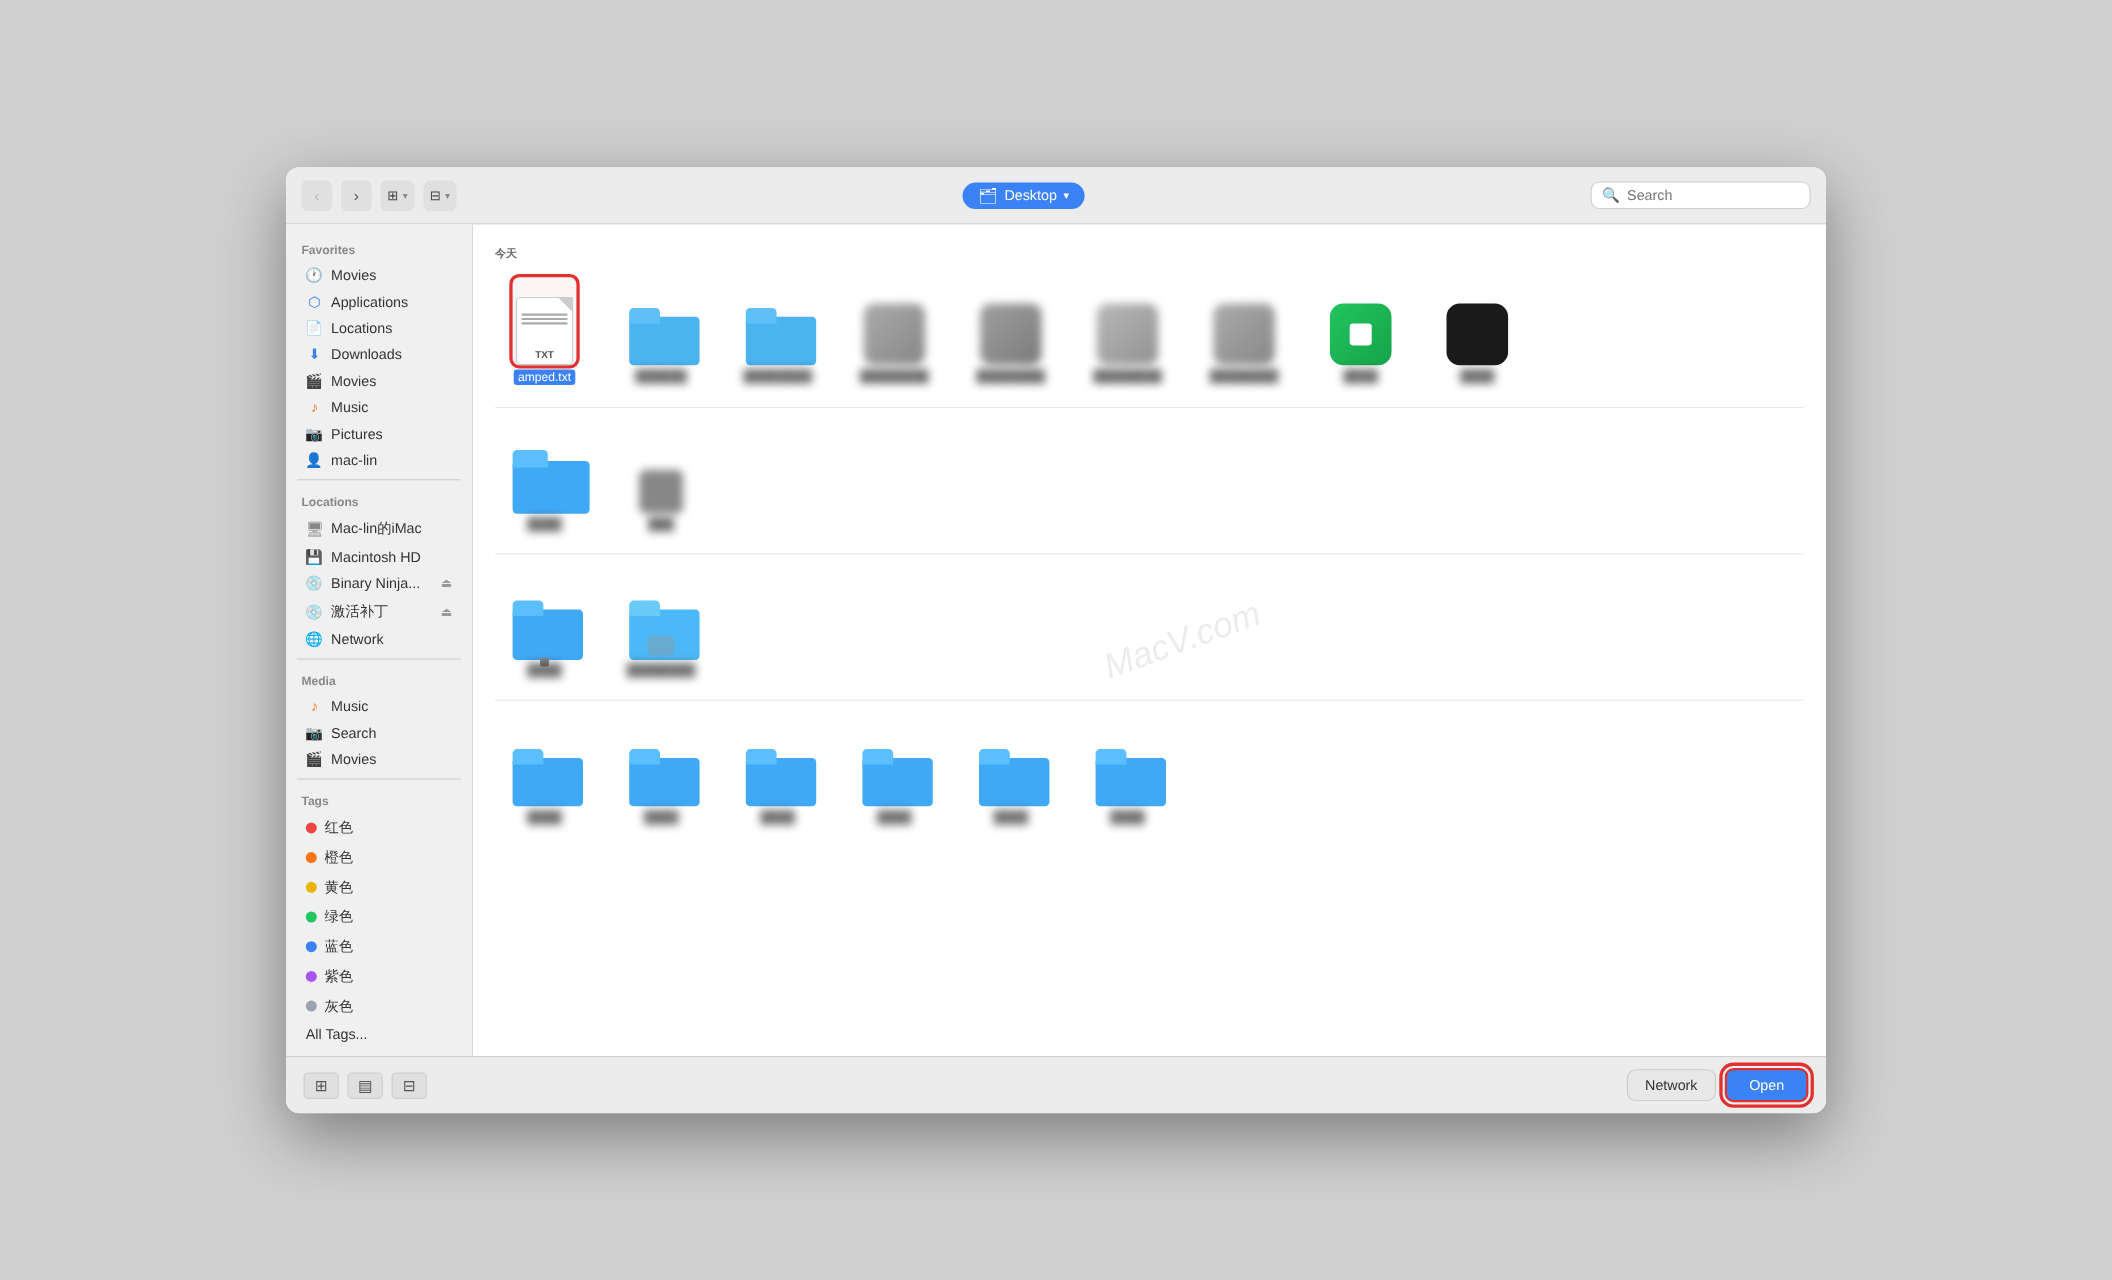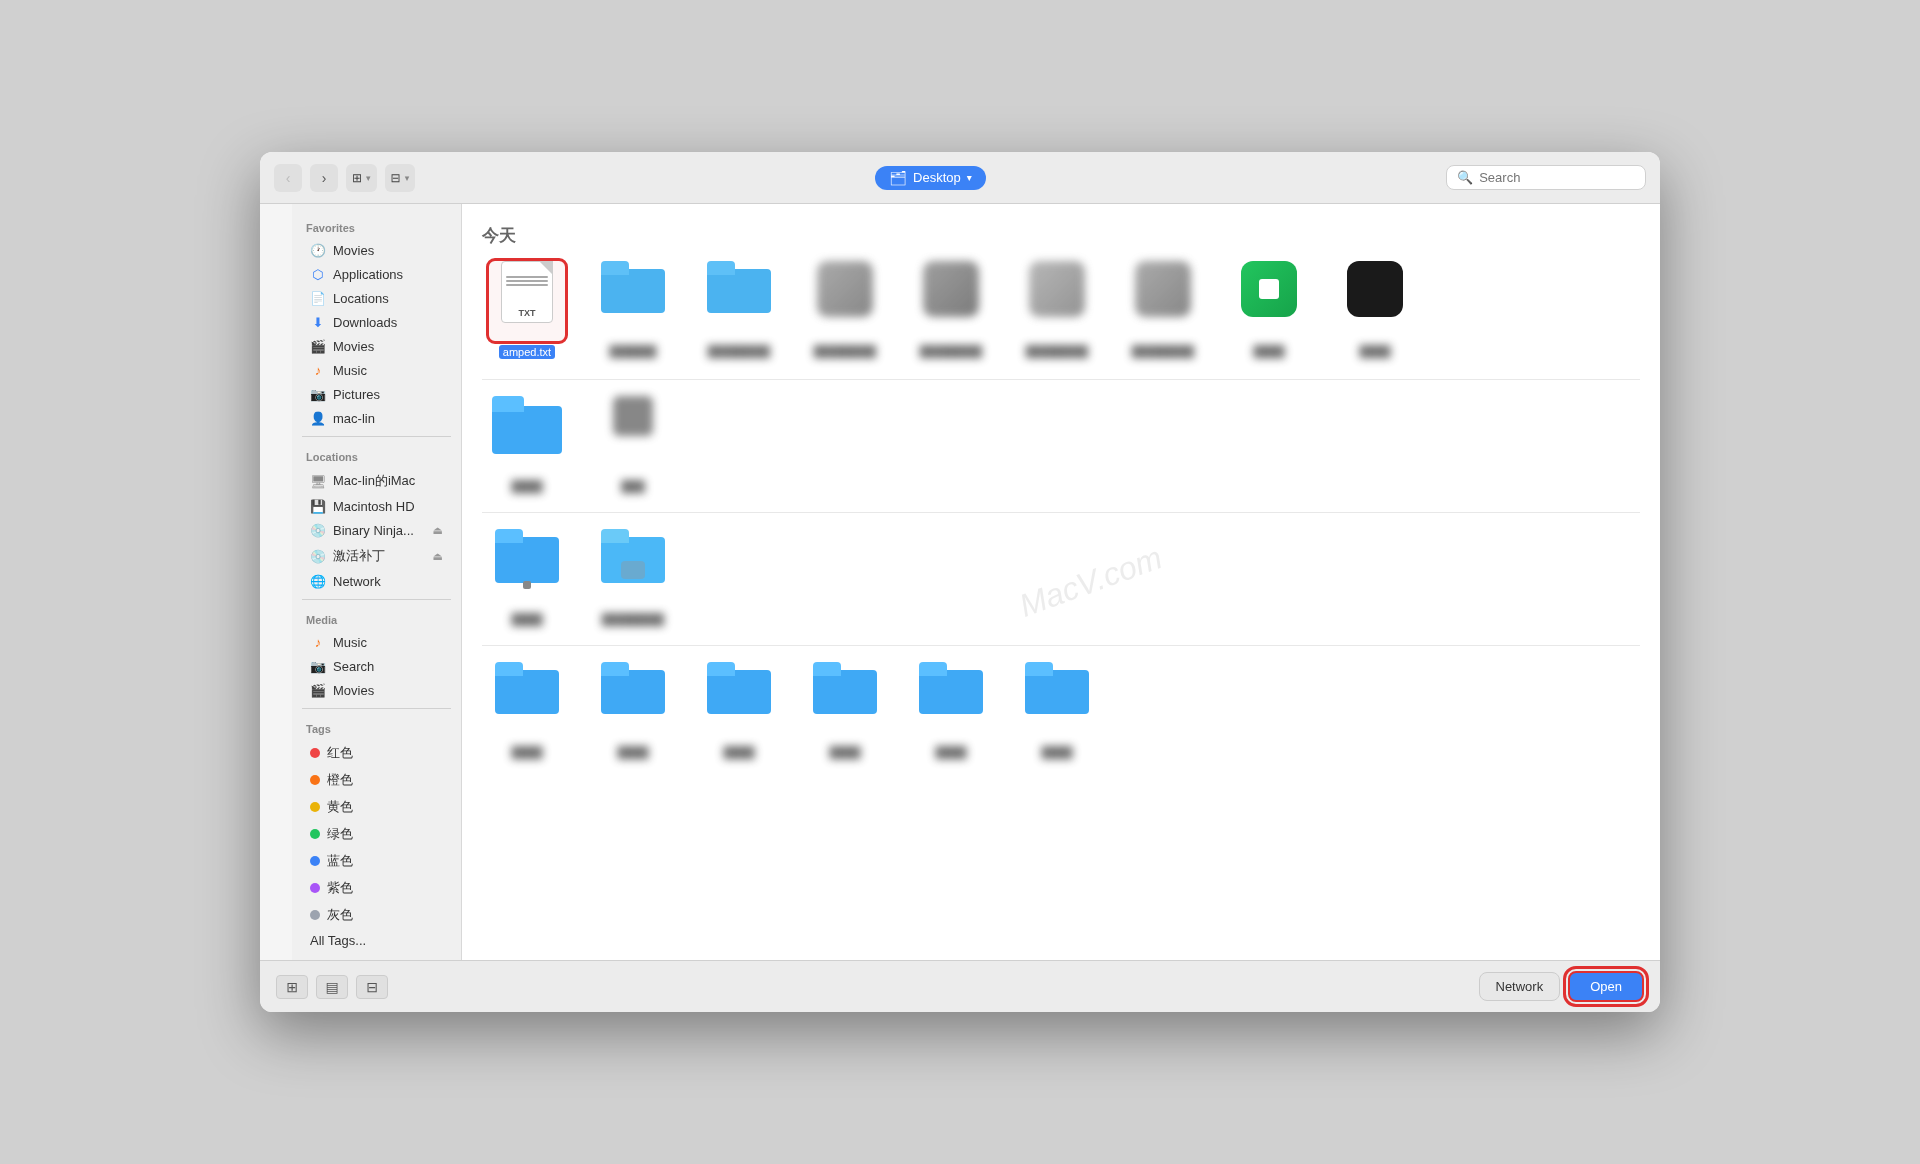--- a/index.html
+++ b/index.html
@@ -97,21 +97,20 @@
       font-size: 13px;
       color: #333;
       width: 160px;
     }
     .search-icon { color: #888; font-size: 13px; }
     
     .content-area {
       display: flex;
       flex: 1;
       overflow: hidden;
-      margin-left: 32px;
     }
     
     .sidebar {
       width: 170px;
       background: #f0f0f0;
       border-right: 1px solid #d8d8d8;
       padding: 10px 0;
       overflow-y: auto;
       flex-shrink: 0;
     }
@@ -145,44 +144,44 @@
       width: 10px; height: 10px; border-radius: 50%; flex-shrink: 0;
     }
     
     .file-area {
       flex: 1;
       overflow-y: auto;
       padding: 16px 20px;
       background: white;
     }
     .section-label {
-      font-size: 17px;
+      font-size: 10px;
       font-weight: 600;
       color: #666;
       margin-bottom: 14px;
       margin-top: 4px;
     }
     .files-grid {
       display: flex;
       flex-wrap: wrap;
       gap: 16px;
       margin-bottom: 20px;
     }
     .file-item {
       display: flex;
       flex-direction: column;
       align-items: center;
       width: 90px;
       cursor: pointer;
     }
     .file-icon-wrapper {
-      width: 76px;
+      width: 58px;
       height: 80px;
       display: flex;
-      align-items: flex-start;
+      align-items: flex-end;
       justify-content: center;
       position: relative;
     }
     .file-name {
       font-size: 11px;
       color: #333;
       text-align: center;
       margin-top: 4px;
       word-break: break-word;
       max-width: 90px;

